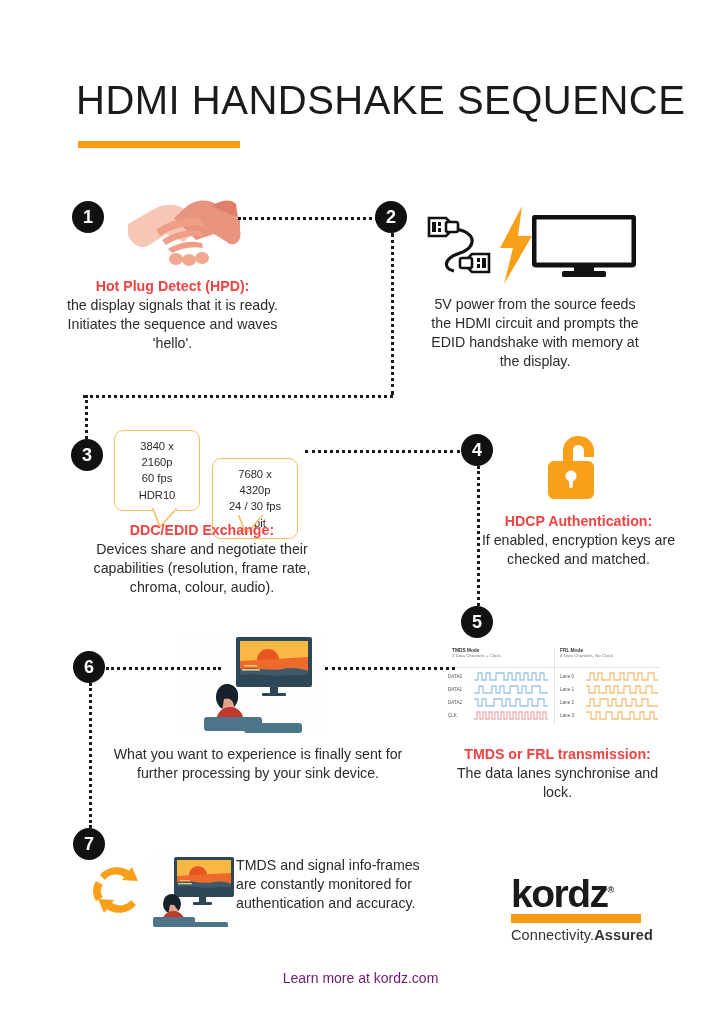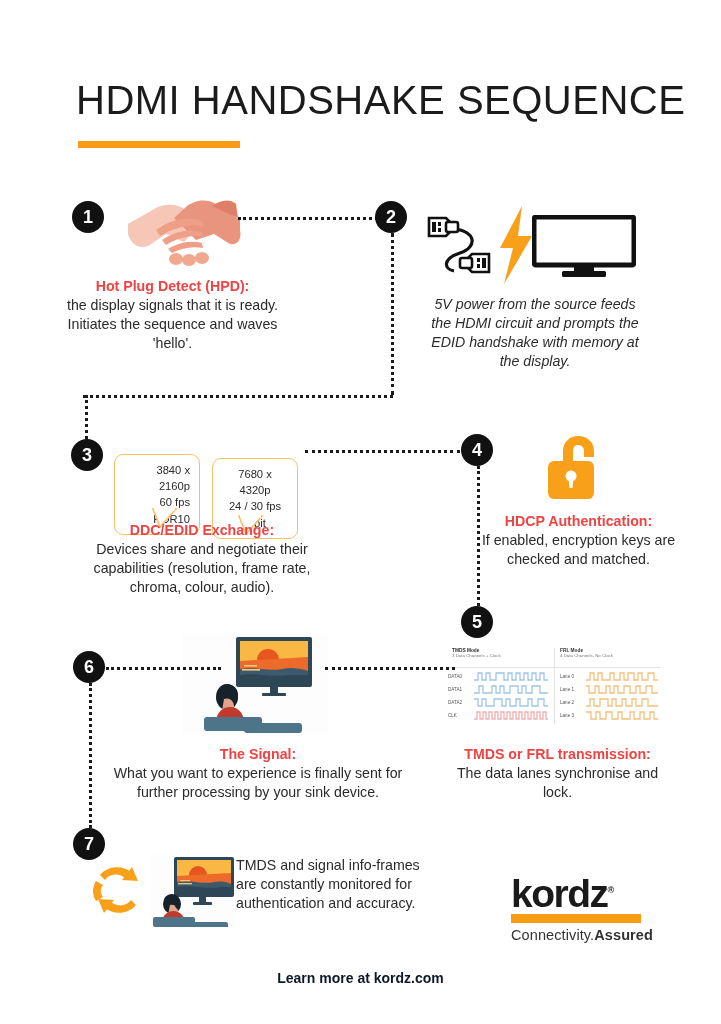--- a/index.html
+++ b/index.html
@@ -67,21 +67,21 @@
     font-size: 39px; font-weight: 700; letter-spacing: -1.5px;
     color: #1a1a1a; line-height: 0.92; font-family: "Liberation Sans", sans-serif;
   }
   .kordz-bar { width: 130px; height: 9px; background: #f89c16; margin-top: 2px; }
   .kordz-tag { font-size: 14.5px; color: #333; margin-top: 4px; letter-spacing: 0.1px; }
   .kordz-tag b { font-weight: 700; }
   .kordz-reg { font-size: 9px; vertical-align: super; letter-spacing: 0; }
 
   .footer {
     position: absolute; width: 100%; text-align: center;
-    font-size: 14px; font-weight: 700; color: #0f172a;
+    font-size: 14px; font-weight: 400; color: #701a75;
   }
 
   .illus { position: absolute; }
 </style>
 </head>
 <body>
 
 <div id="page">
 
   <div class="title">HDMI HANDSHAKE SEQUENCE</div>
@@ -148,27 +148,27 @@
   <svg class="illus" style="left:496px; top:206px;" width="40" height="78" viewBox="0 0 40 78">
     <path d="M26 0 L4 42 L17 42 L8 78 L36 30 L22 30 Z" fill="#f9a01b"></path>
   </svg>
 
   <svg class="illus" style="left:532px; top:215px;" width="104" height="64" viewBox="0 0 104 64">
     <rect x="2" y="2" width="100" height="48" rx="2" fill="none" stroke="#111" stroke-width="5"></rect>
     <rect x="42" y="50" width="20" height="7" fill="#111"></rect>
     <rect x="30" y="56" width="44" height="6" rx="1.5" fill="#111"></rect>
   </svg>
 
-  <div class="txt" style="left:425px; top:295px; width:220px;font-style:italic;">
+  <div class="txt" style="left:425px; top:295px; width:220px;">
     <span>5V power from the source feeds the HDMI circuit and prompts the EDID handshake with memory at the display.</span>
   </div>
 
   <div class="badge" style="left:71px; top:439px;">3</div>
 
-  <div class="bubble" style="left:114px; top:454px; width:86px;text-align:right;">
+  <div class="bubble" style="left:114px; top:430px; width:86px;">
     <div>3840 x 2160p</div>
     <div>60 fps</div>
     <div>HDR10</div>
   </div>
   <svg class="illus" style="left:152px; top:508px;" width="26" height="20" viewBox="0 0 26 20">
     <path d="M1 1 L24 1 L8 19 Z" fill="#fff" stroke="#f8bf66" stroke-width="1.6"></path>
     <path d="M2 1 L23 1" stroke="#fff" stroke-width="3"></path>
   </svg>
 
   <div class="bubble" style="left:212px; top:458px; width:86px;">
@@ -292,21 +292,20 @@
     <rect x="80" y="60" width="24" height="3" rx="1" fill="#2e4756"></rect>
     <ellipse cx="45" cy="64" rx="11" ry="13" fill="#17212b"></ellipse>
     <path d="M42 66 C48 64 52 68 52 74 L48 78 L40 78 Z" fill="#e0a38c"></path>
     <path d="M36 60 C36 48 56 48 56 62 C56 70 52 72 50 66 C48 58 40 60 38 70 Z" fill="#17212b"></path>
     <path d="M34 90 C34 78 42 74 48 74 C56 74 62 80 62 90 Z" fill="#c0392b"></path>
     <rect x="22" y="84" width="58" height="14" rx="3" fill="#4e7489"></rect>
     <rect x="62" y="90" width="58" height="10" rx="3" fill="#4e7489"></rect>
   </svg>
 
   <div class="txt" style="left:110px; top:745px; width:296px;">
-    <span class="ttl">The Signal:</span>
     <span>What you want to experience is finally sent for further processing by your sink device.</span>
   </div>
 
   <div class="badge" style="left:73px; top:828px;">7</div>
 
   <svg class="illus" style="left:88px; top:861px;" width="62" height="58" viewBox="0 0 62 58">
     <path d="M12 14 C20 4 36 4 44 12 L38 18 C32 12 22 12 17 19 Z" fill="#f9a01b"></path>
     <path d="M44 6 L50 20 L34 19 Z" fill="#f9a01b"></path>
     <path d="M48 44 C40 54 24 54 16 46 L22 40 C28 46 38 46 43 39 Z" fill="#f9a01b"></path>
     <path d="M16 52 L10 38 L26 39 Z" fill="#f9a01b"></path>

